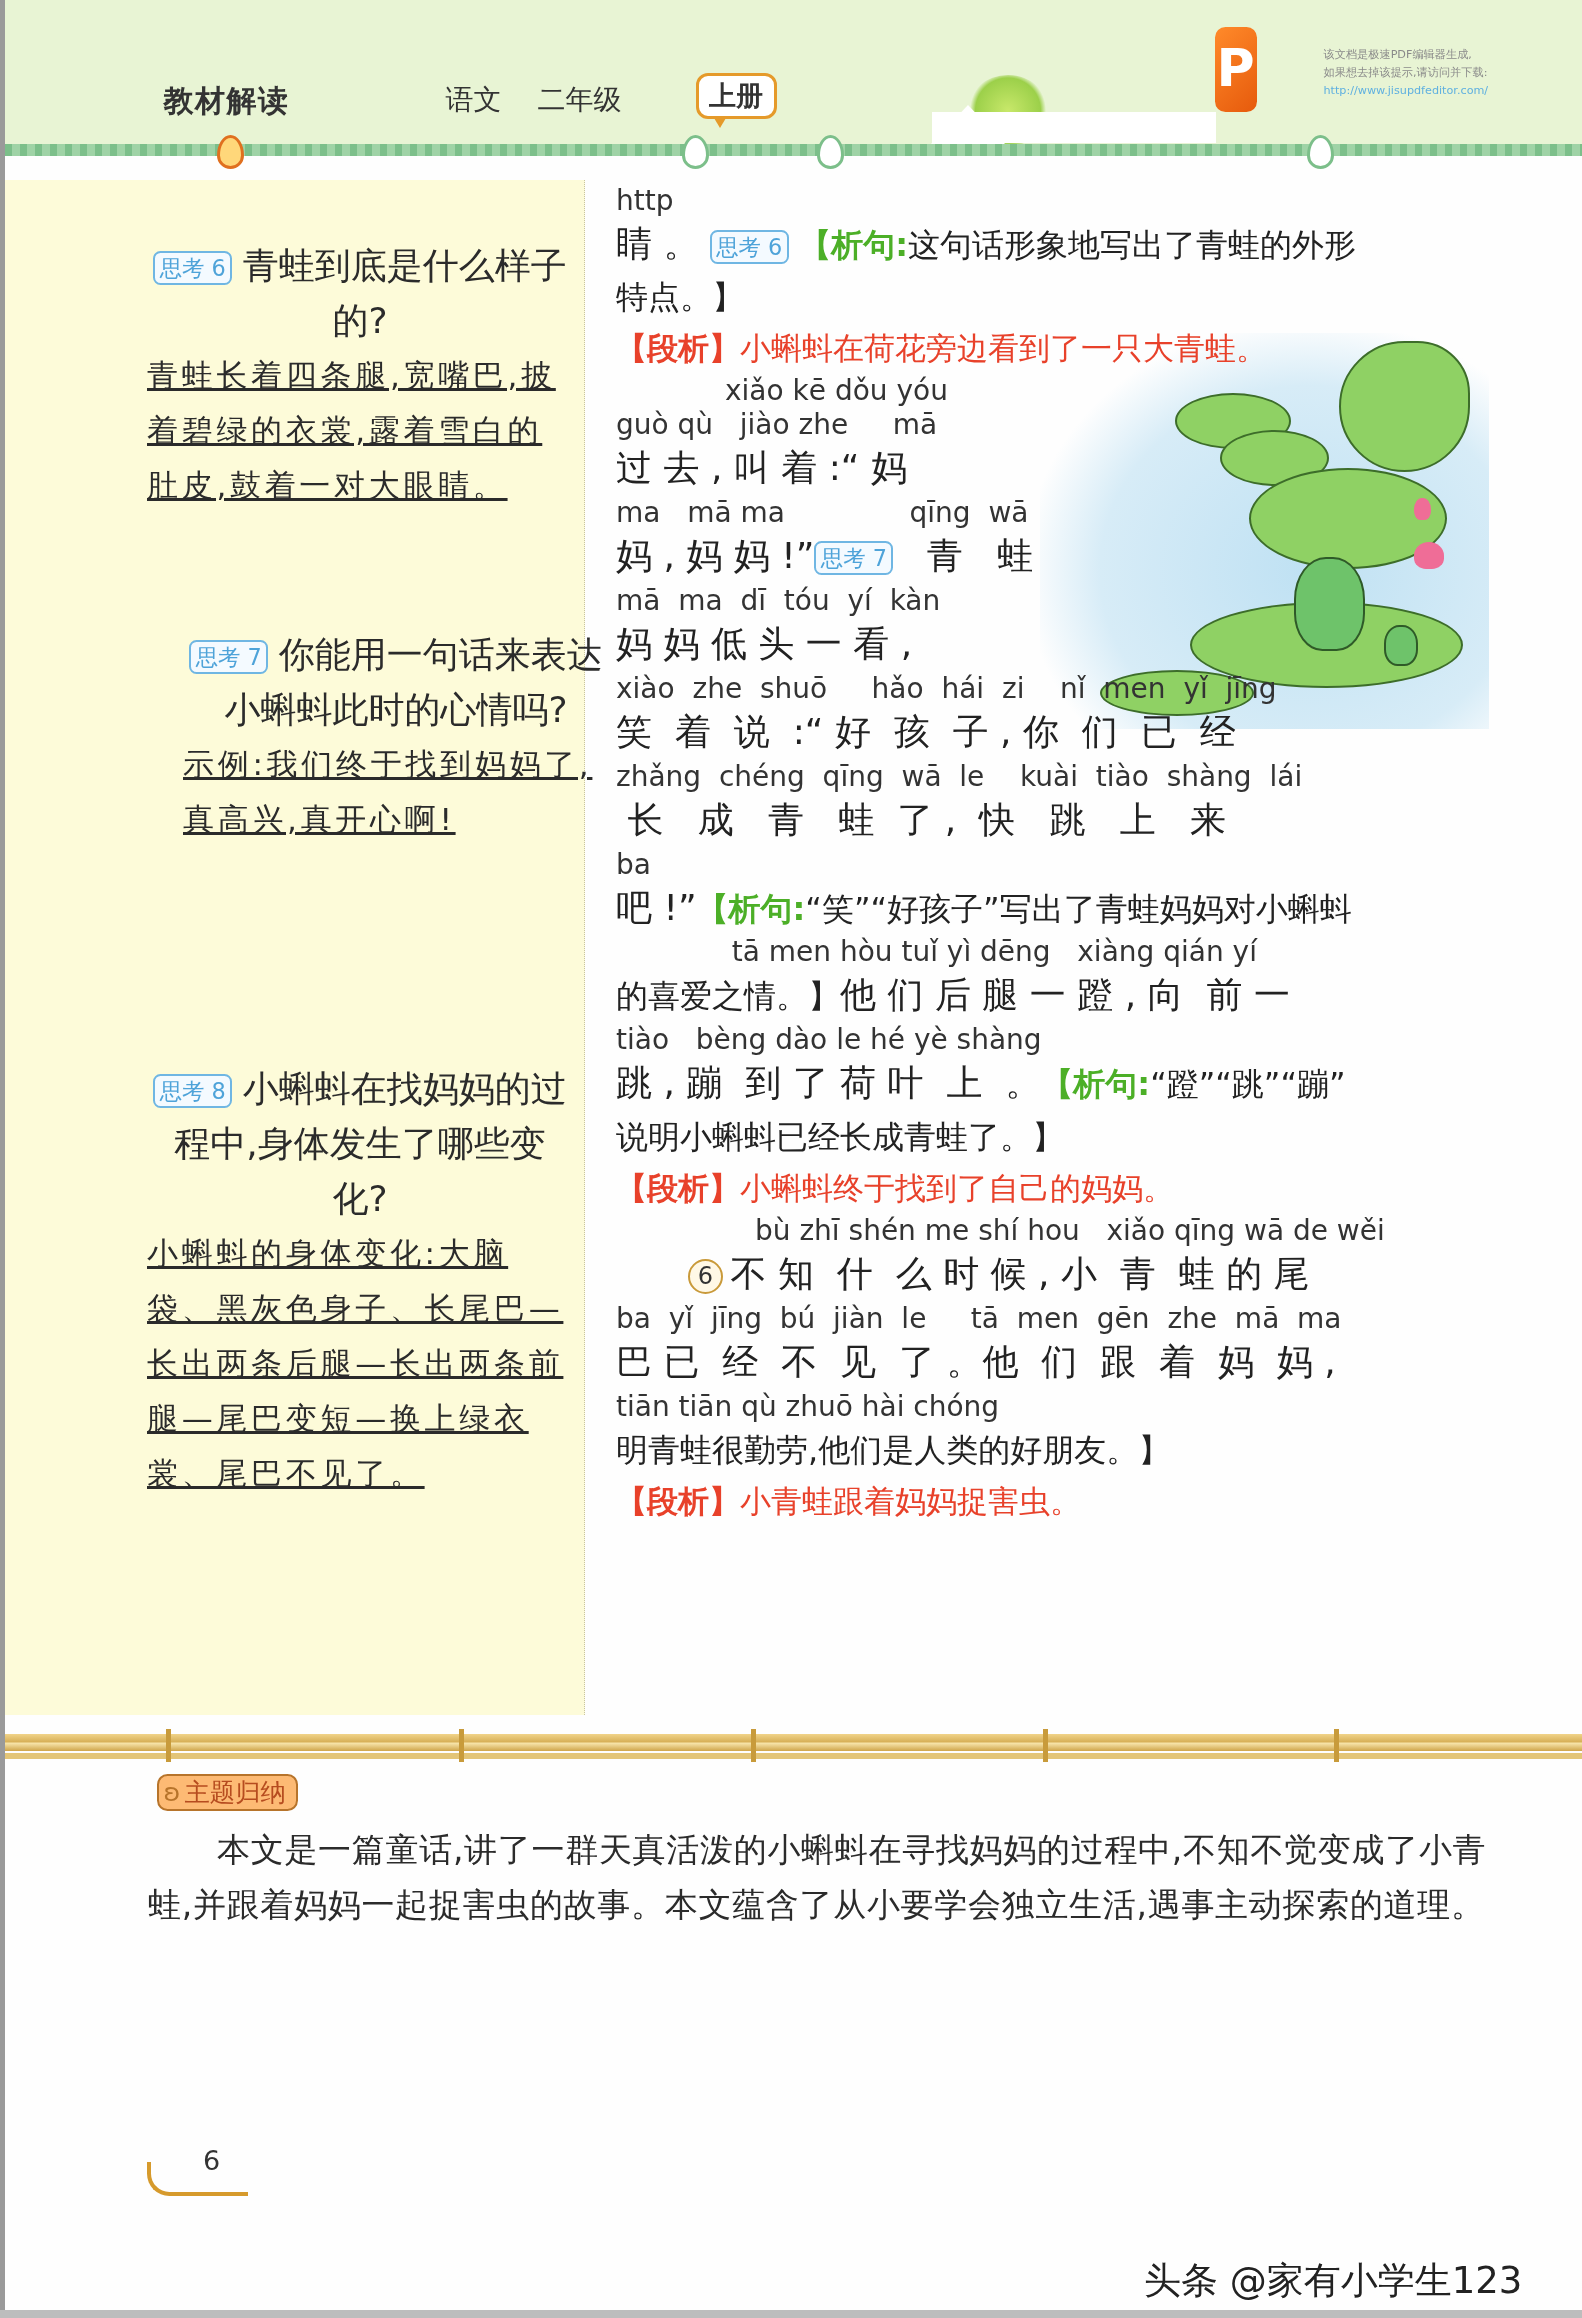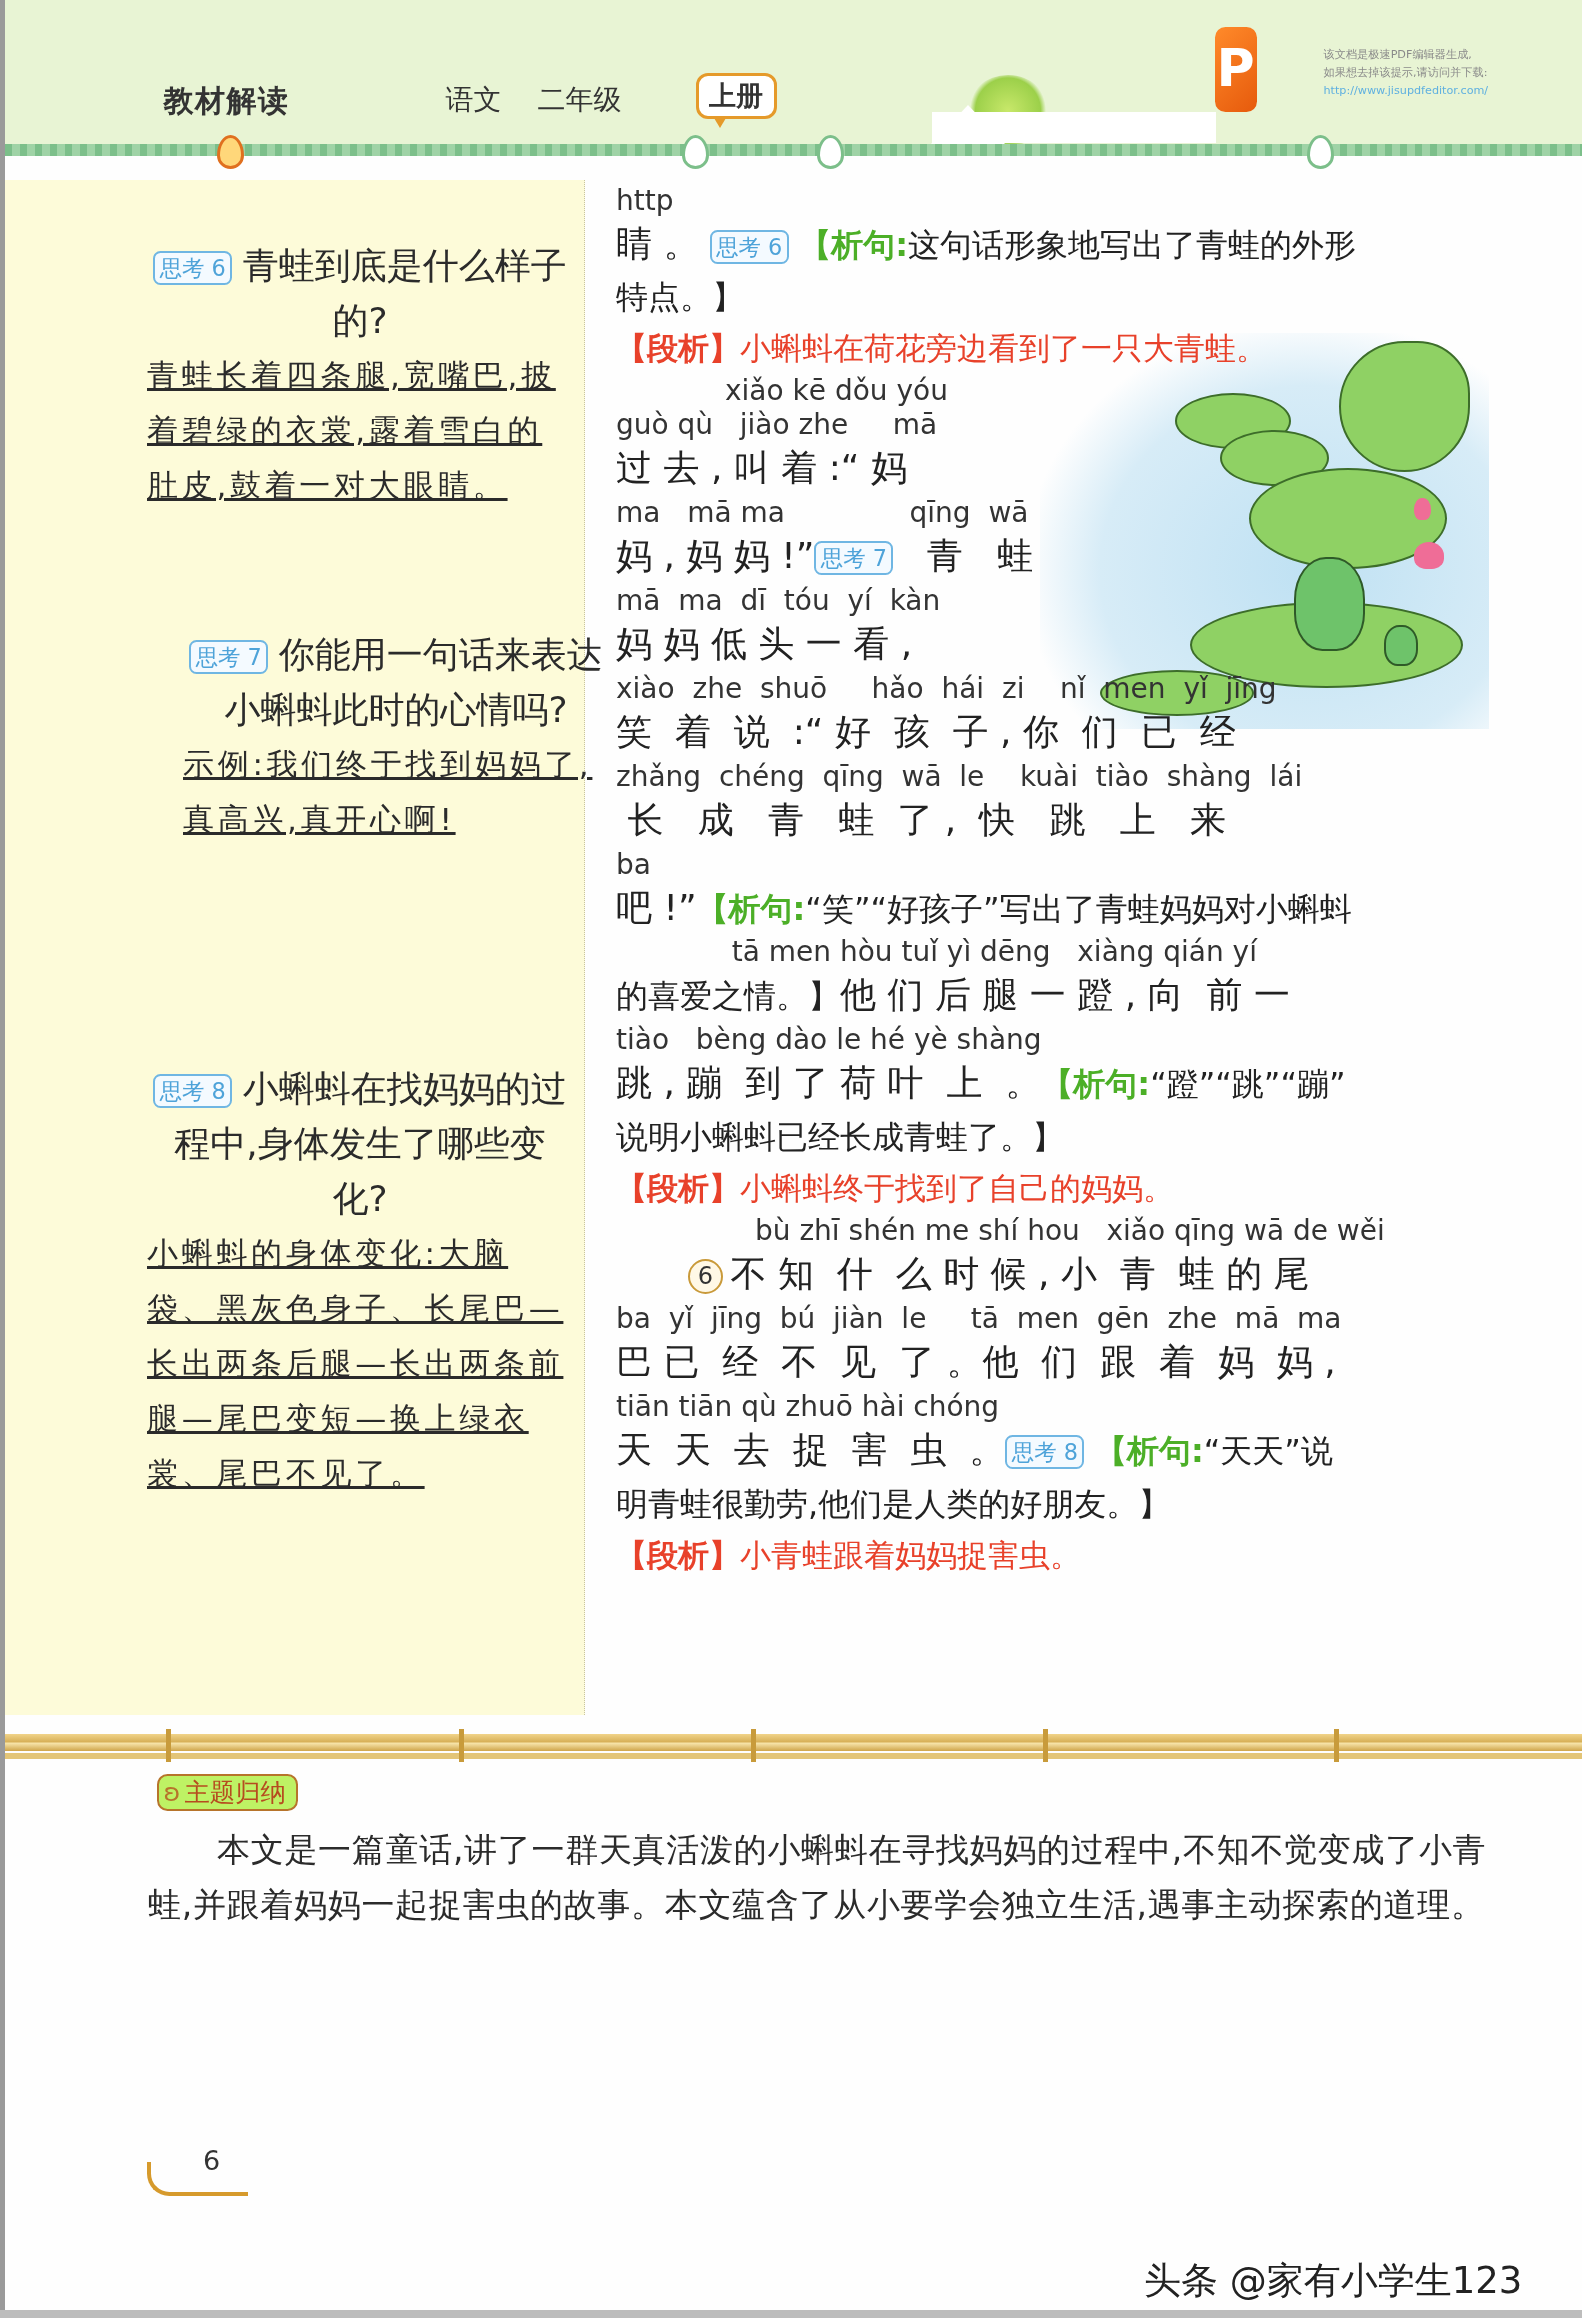--- a/index.html
+++ b/index.html
@@ -40,21 +40,21 @@
   .seg b{color:#e8412a;}
   .circle-num{display:inline-block;width:31px;height:31px;border:2.2px solid #c99a3a;border-radius:50%;text-align:center;line-height:30px;font-size:24px;color:#333;vertical-align:middle;background:#fff8e6;margin-right:7.5px;}
   .illustration{position:absolute;left:1040px;top:333px;width:449px;height:396px;background:radial-gradient(ellipse at 60% 60%,#bfe1f3 0%,#d7ecf7 55%,rgba(255,255,255,0) 75%);}
   .leaf{position:absolute;background:#8fd164;border:2.2px solid #3d6d2a;border-radius:50%;}
   .lotus{position:absolute;width:30px;height:27px;background:#ef6d97;border-radius:50% 50% 40% 40%;}
   .frog{position:absolute;background:#6ec36a;border:2.2px solid #2f5a28;border-radius:45% 45% 40% 40%;}
   
   .bamboo{position:absolute;left:4.5px;top:1734px;width:1578px;height:16.5px;background:linear-gradient(#f1d48a,#d8b159 45%,#f6e3a8 55%,#cfa54a);}
   .bamboo2{position:absolute;left:4.5px;top:1753px;width:1578px;height:6px;background:#e3c577;}
   .knot{position:absolute;top:1729px;width:4.5px;height:33px;background:#c89b3b;}
-  .theme-tag{position:absolute;left:157px;top:1774px;height:33px;padding:0 10.5px 0 25.4px;border:2.2px solid #b7742b;border-radius:10.5px;background:#bef264;font-size:25.4px;color:#b64c1f;line-height:33px;}
+  .theme-tag{position:absolute;left:157px;top:1774px;height:33px;padding:0 10.5px 0 25.4px;border:2.2px solid #b7742b;border-radius:10.5px;background:#fdba74;font-size:25.4px;color:#b64c1f;line-height:33px;}
   .theme-tag:before{content:"ʚ";position:absolute;left:4.5px;top:0;color:#b7742b;}
   .summary{position:absolute;left:148px;top:1822px;width:1346px;font-size:33px;line-height:55px;color:#2b2b2b;text-indent:69px;letter-spacing:0.7px;}
   .page-num{position:absolute;left:203px;top:2145px;font-size:27px;color:#333;}
   .page-ornament{position:absolute;left:147px;top:2162px;width:97px;height:30px;border-bottom:4.5px solid #d69a2c;border-left:4.5px solid #d69a2c;border-radius:0 0 0 22.4px;}
   .watermark{position:absolute;left:1144px;top:2256px;font-size:37px;color:#222;text-shadow:1.5px 1.5px 0 #fff,-1.5px -1.5px 0 #fff;}
   .bottom-shade{position:absolute;left:0;top:2310px;width:1583px;height:9px;background:#bdbdbd;}
 </style>
 </head>
 <body>
 
@@ -140,21 +140,20 @@
   <div class="hz"><span>跳 , 蹦  到 了 荷 叶  上  。</span><span class="green" style="font-size:32px;">【析句:</span><span style="font-size:32px;">“蹬”“跳”“蹦”</span></div>
   <div class="note">说明小蝌蚪已经长成青蛙了。】</div>
 
   <div class="seg"><b>【段析】</b><span>小蝌蚪终于找到了自己的妈妈。</span></div>
 
   <div class="py" style="padding-left:139px;">bù zhī shén me shí hou   xiǎo qīng wā de wěi</div>
   <div class="hz" style="padding-left:72px;"><span class="circle-num">6</span><span>不 知  什  么 时 候 , 小  青  蛙 的 尾</span></div>
   <div class="py">ba  yǐ  jīng  bú  jiàn  le     tā  men  gēn  zhe  mā  ma</div>
   <div class="hz">巴 已  经  不  见  了 。他  们  跟  着  妈  妈 ,</div>
   <div class="py">tiān tiān qù zhuō hài chóng</div>
-  <div class="hz"><span>天  天  去  捉  害  虫  。</span><span class="think-tag">思考 8</span><span class="green" style="font-size:32px;">【析句:</span><span style="font-size:32px;">“天天”说</span></div>
   <div class="note">明青蛙很勤劳,他们是人类的好朋友。】</div>
 
   <div class="seg"><b>【段析】</b><span>小青蛙跟着妈妈捉害虫。</span></div>
 </div>
 
 <div class="bamboo"></div>
 <div class="bamboo2"></div>
 <div class="knot" style="left:166px;"></div>
 <div class="knot" style="left:459px;"></div>
 <div class="knot" style="left:751px;"></div>

